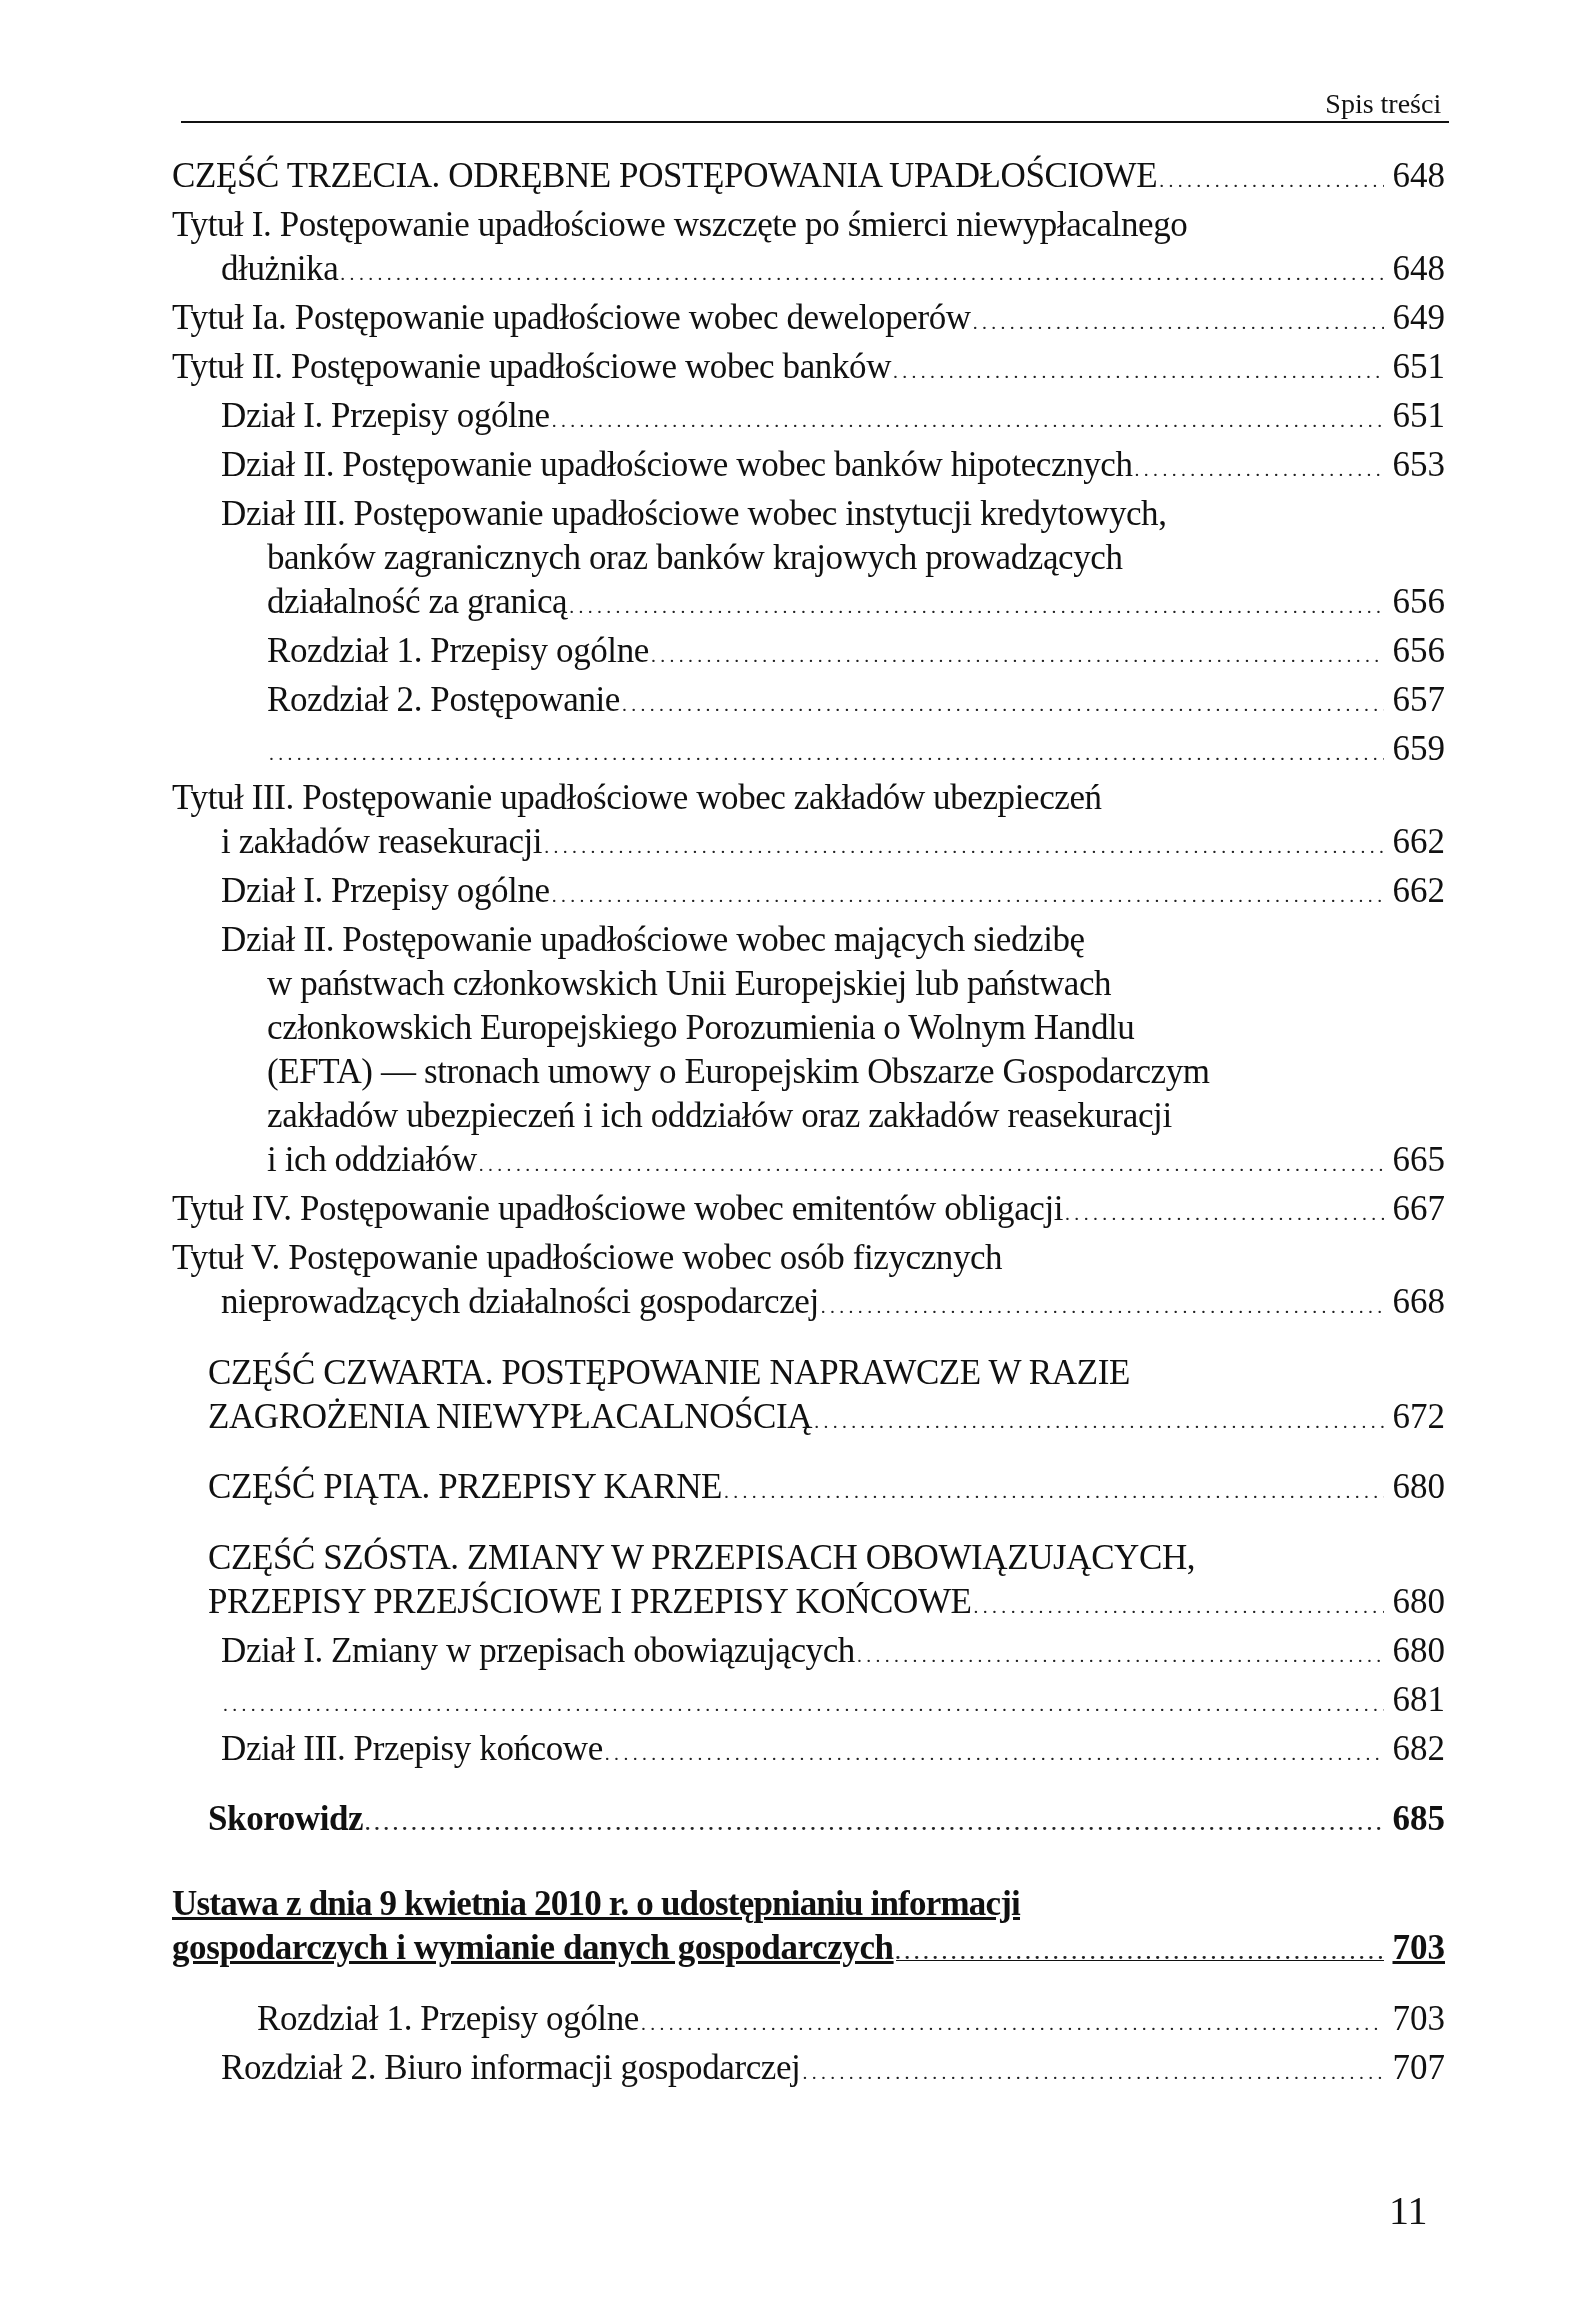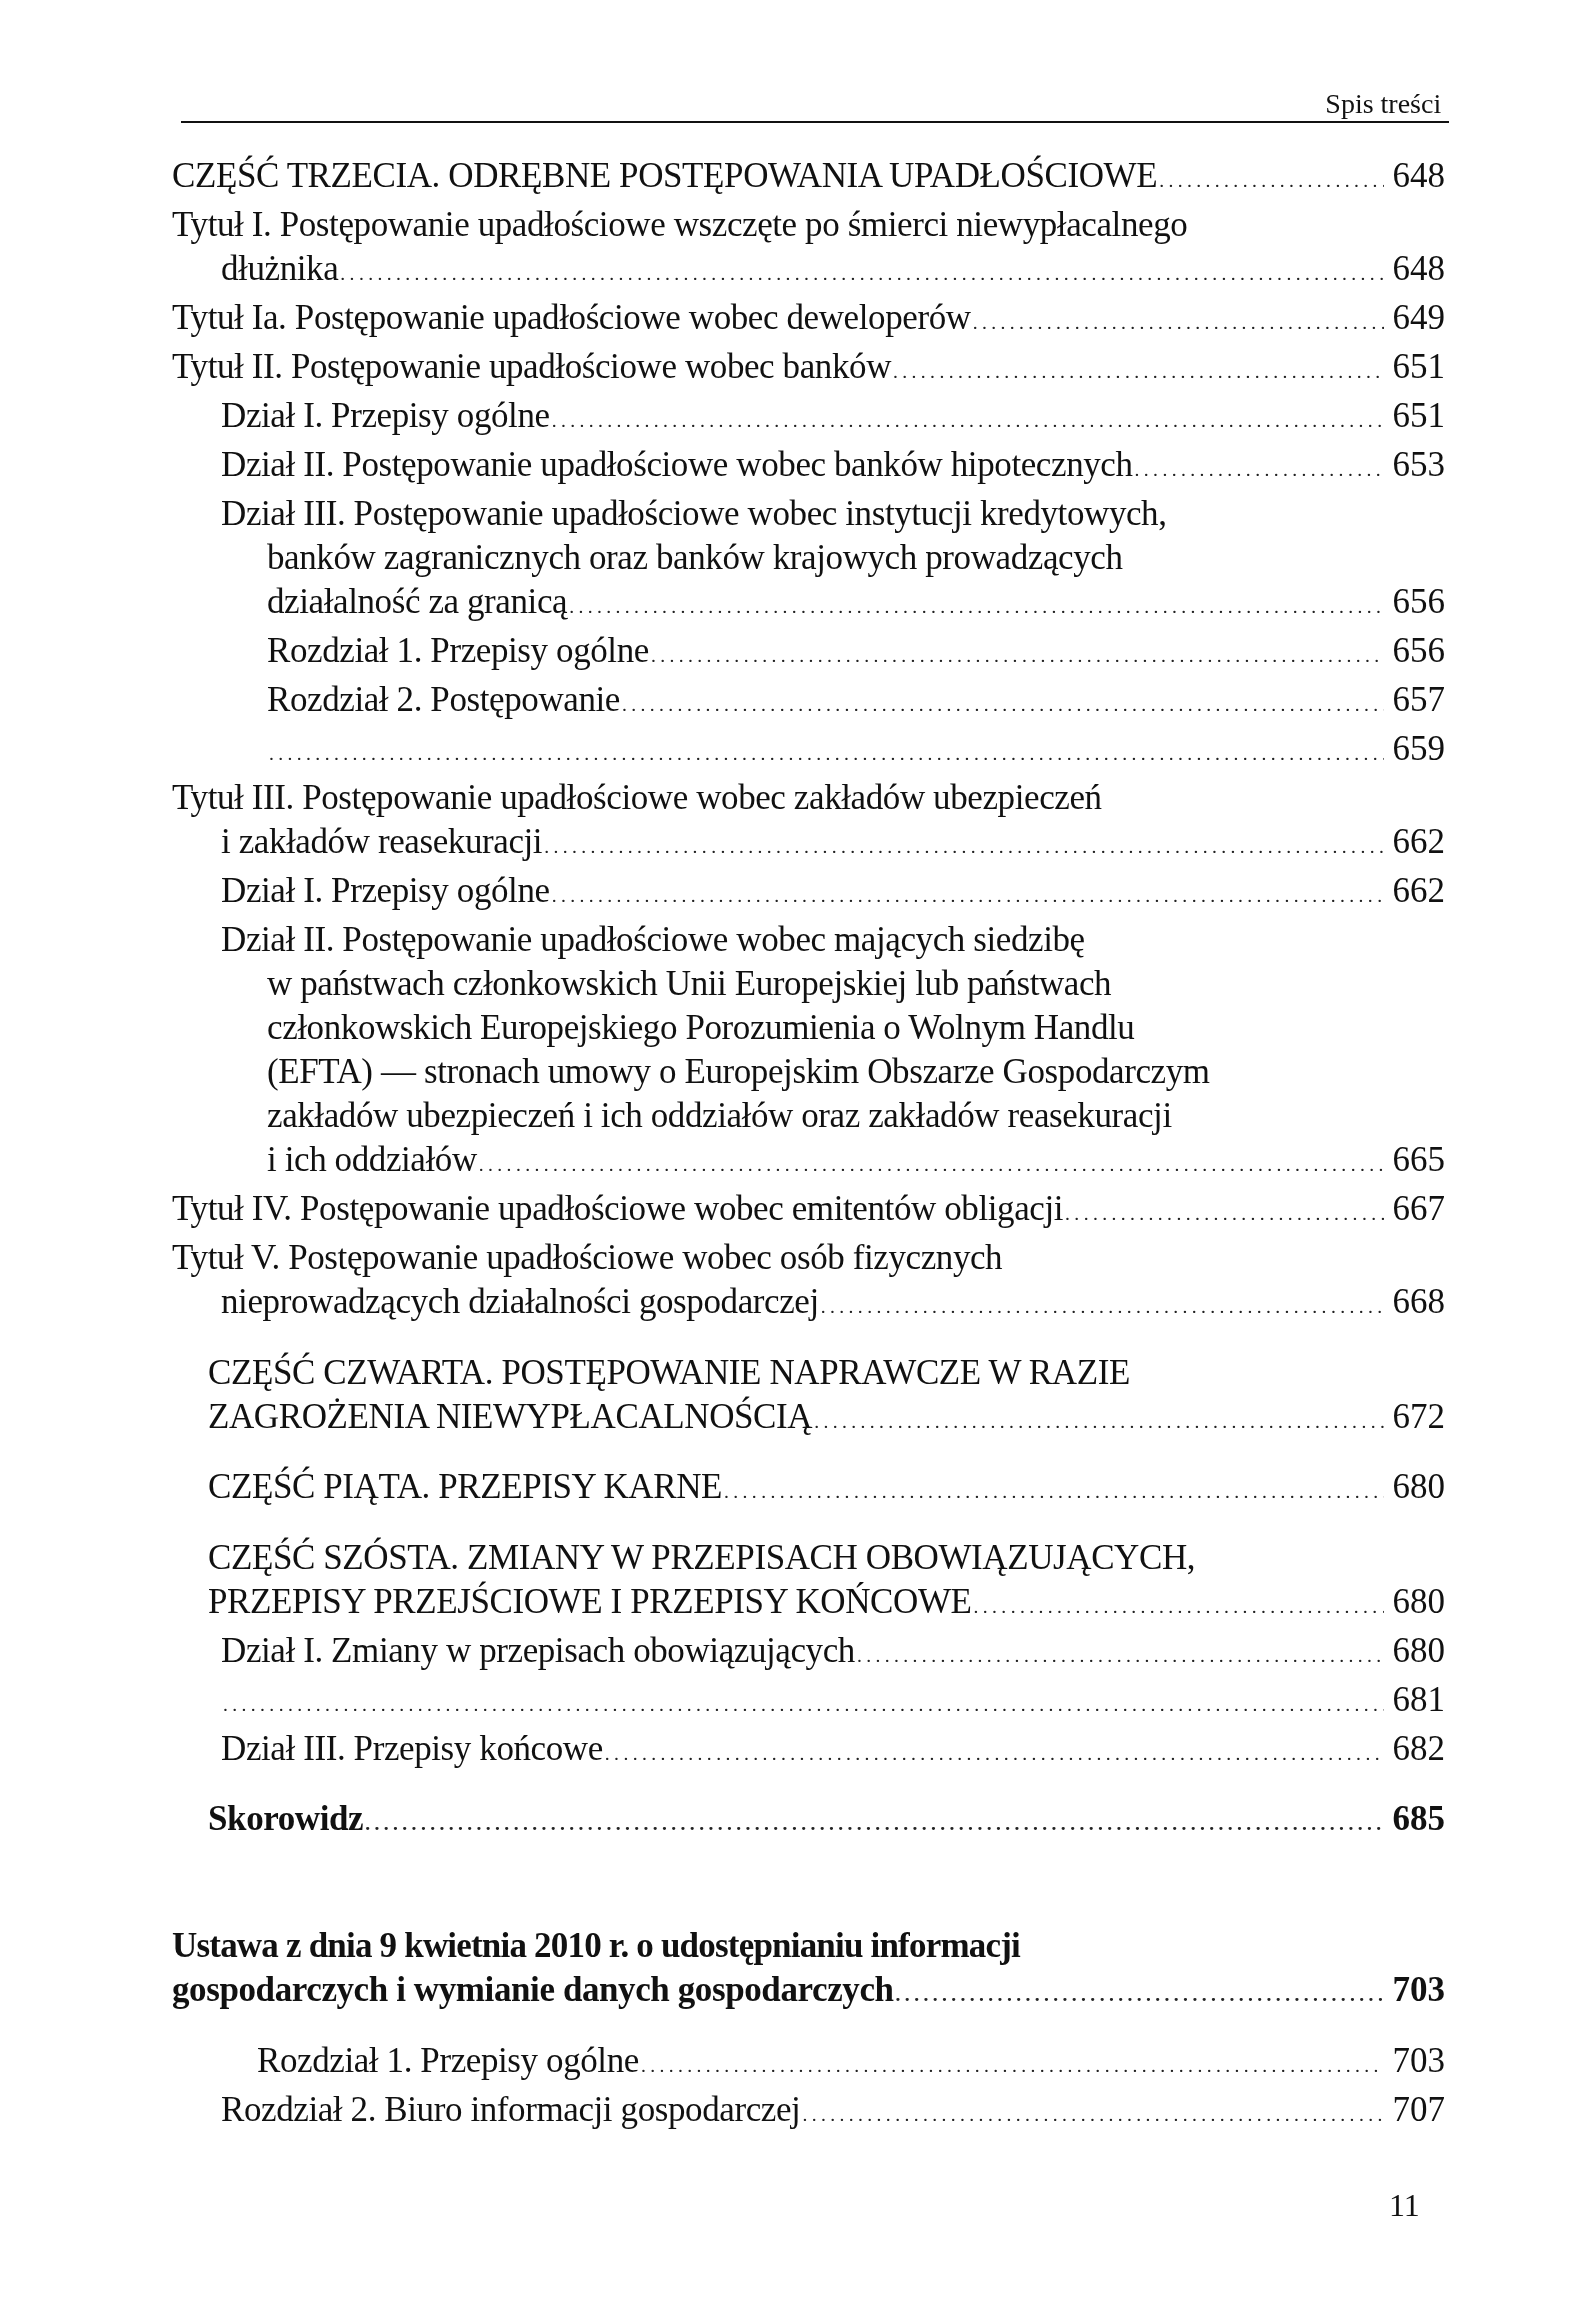--- a/index.html
+++ b/index.html
@@ -25,25 +25,25 @@
       flex: 1 1 auto; overflow: hidden; white-space: nowrap; margin: 0 2px;
       font-size: 19.5px; letter-spacing: 4.4px; color: #222;
     }
     .entry .page { flex: 0 0 auto; text-align: right; min-width: 59px; }
     .lvl0 { padding-left: 0; }
     .lvl1 { padding-left: 49px; }
     .lvl2 { padding-left: 95px; }
     .cont0 { padding-left: 49px; }
     .cont1 { padding-left: 95px; }
     .gap-md { margin-top: 21.5px; margin-left: 36px; }
-    .gap-lg { margin-top: 78px; }
+    .gap-lg { margin-top: 36px; text-decoration: underline; }
     .bold { font-weight: bold; }
     .bold .txt, .bold .line { letter-spacing: -0.8px; }
     .folio {
-      position: absolute; left: 1389px; top: 2187px; font-size: 32px;
+      position: absolute; left: 1389px; top: 2187px; font-size: 40px;
     }
   </style>
 </head>
 <body>
 
 <div class="running-head">
   <span>Spis treści</span>
 </div>
 
 <div class="toc" id="toc">

